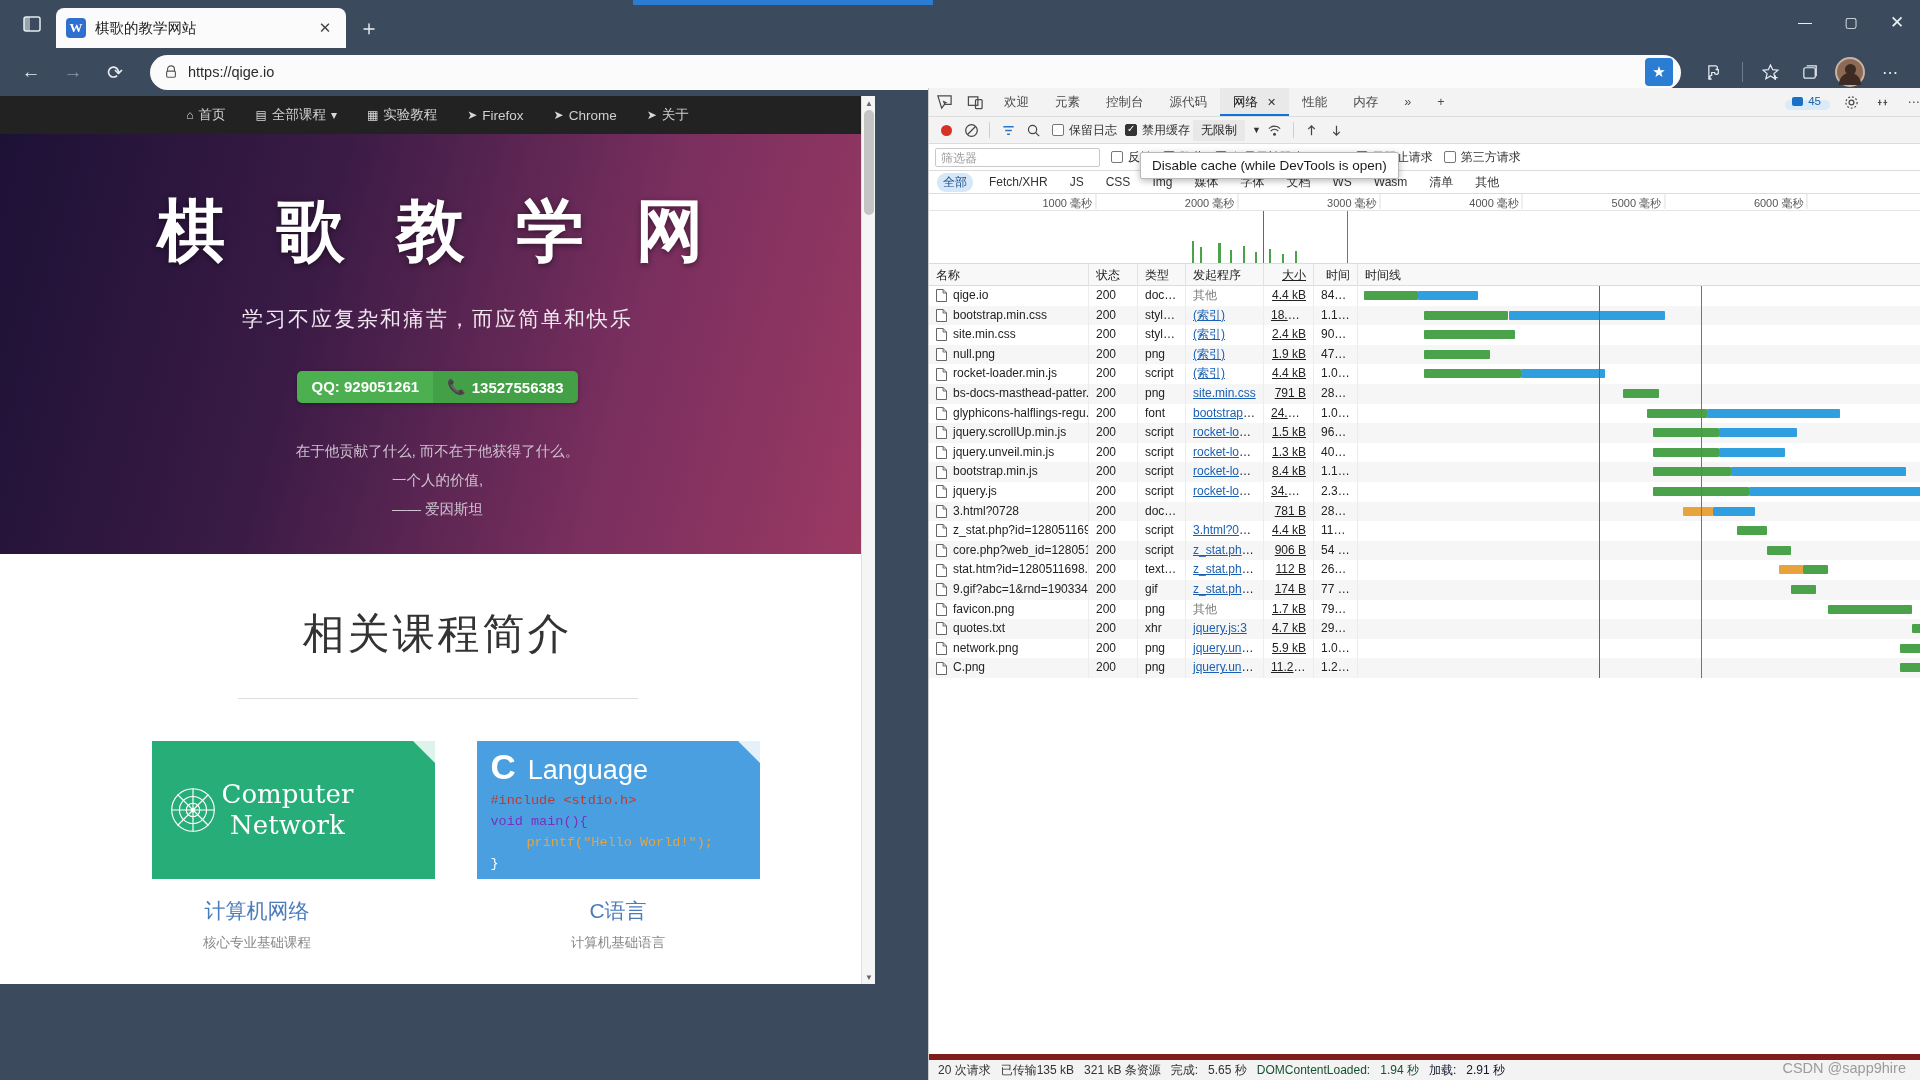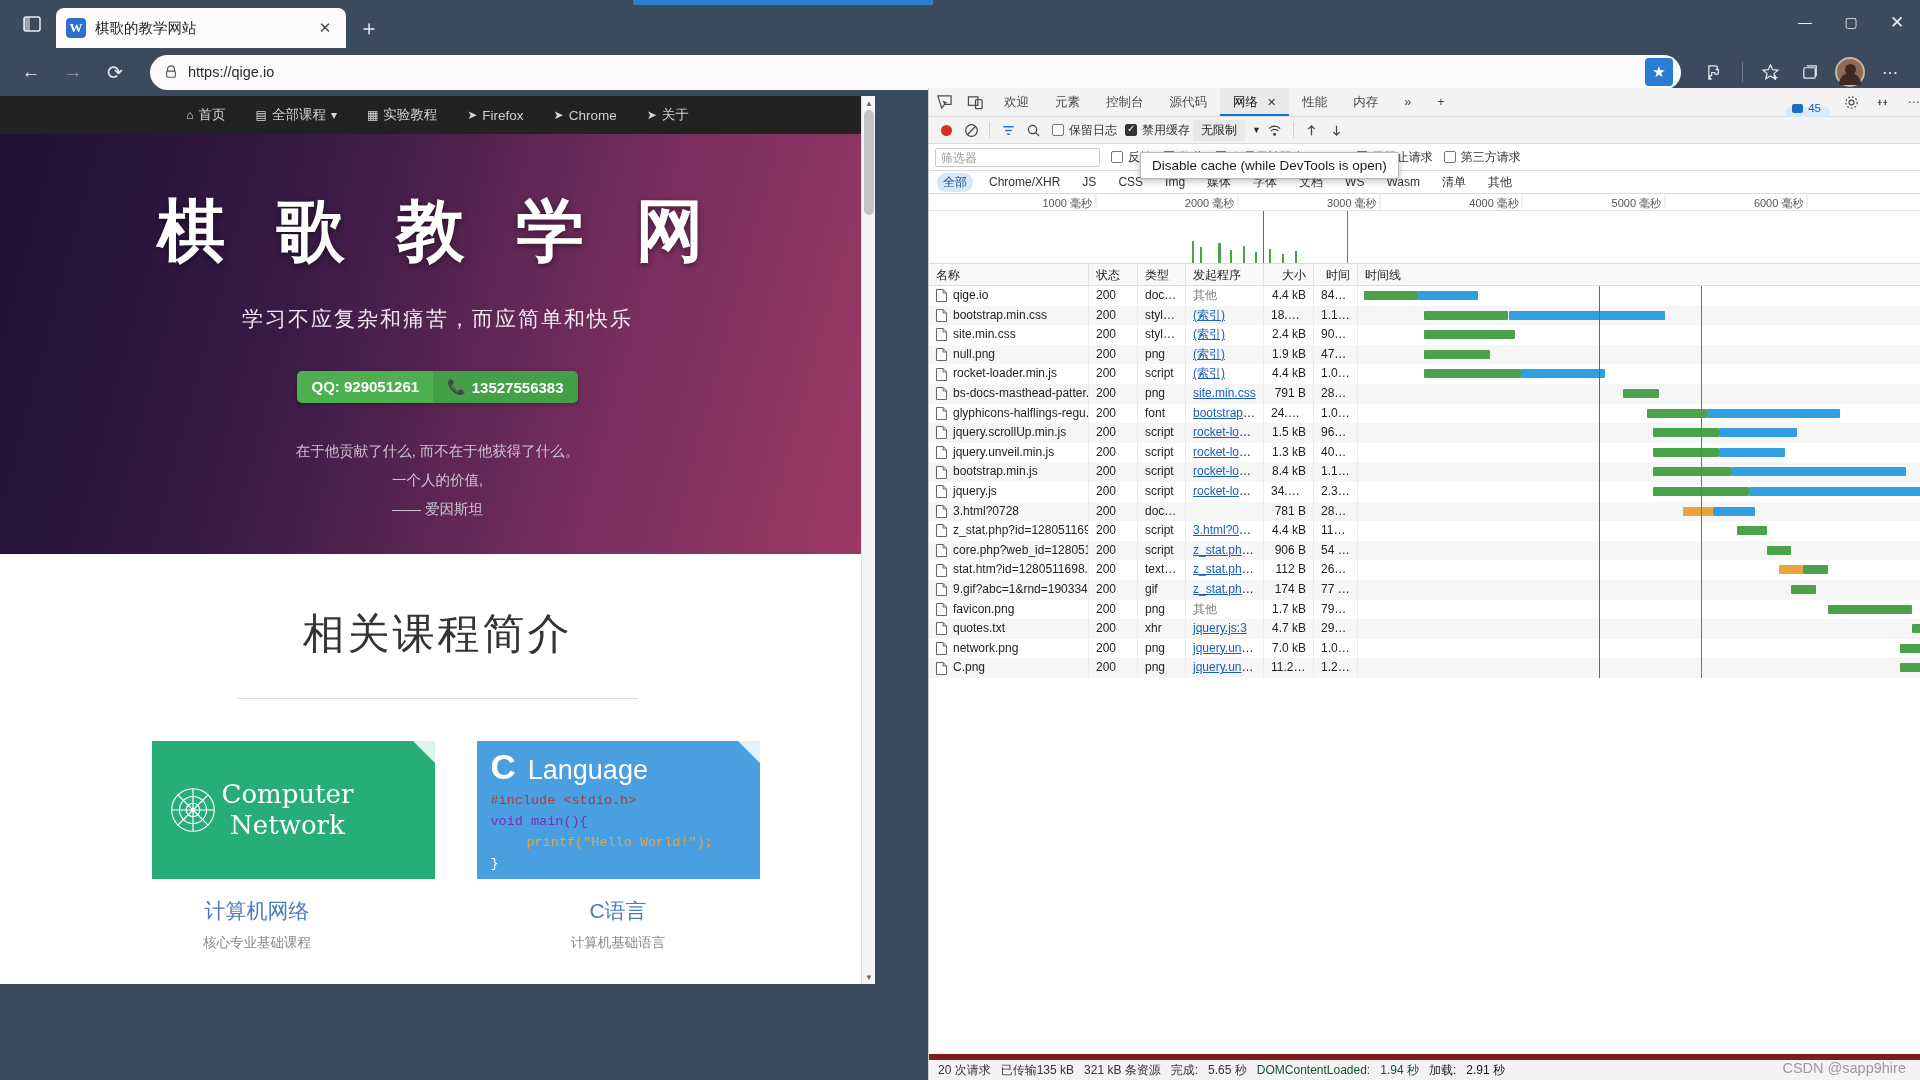--- a/index.html
+++ b/index.html
@@ -105,21 +105,21 @@
   .dt-tabs { height:29px; display:flex; align-items:stretch; background:#f3f3f3;
              border-bottom:1px solid #dcdcdc; }
   .dt-ico { width:31px; display:flex; align-items:center; justify-content:center; color:#4b4b4b; }
   .dt-tab { padding:0 13px; display:flex; align-items:center; color:#4b4b4b; font-size:12.5px;
             position:relative; white-space:nowrap; }
   .dt-tab.active { background:#e9e9e9; color:#111; }
   .dt-tab.active::after { content:""; position:absolute; left:0; right:0; bottom:0; height:2px; background:#0d74d6; }
   .dt-tab .x { margin-left:9px; font-size:11px; color:#333; }
   .dt-tabs .spacer { flex:1; }
   .badge-chip { display:flex; align-items:center; gap:5px; background:#d9eaf9; color:#1b5fa8;
-                border-radius:10px; padding:1px 9px 9px 7px; margin:19px 6px; font-size:11.5px; }
+                border-radius:10px; padding:1px 9px 9px 7px; margin:12px 6px; font-size:11.5px; }
   .badge-chip .dot { width:11px; height:9px; border-radius:2px; background:#1b6fc4; }
 
   .dt-toolbar { height:27px; display:flex; align-items:center; gap:3px; padding:0 6px;
                 border-bottom:1px solid #dcdcdc; background:#f3f3f3; }
   .rec-dot { width:11px; height:11px; border-radius:50%; border:2px solid #d93025; background:#d93025; }
   .ticon { width:22px; height:22px; display:flex; align-items:center; justify-content:center; color:#444; }
   .chk { display:flex; align-items:center; gap:5px; color:#333; font-size:12px; margin-left:5px; white-space:nowrap;}
   .box { width:12px; height:12px; border:1px solid #767676; background:#fff; border-radius:2px;
          display:inline-block; }
   .box.on { background:#333; border-color:#333; position:relative; }
@@ -150,21 +150,21 @@
               background:#f8f8f8; font-size:12px; color:#222; }
   .gridhead div { padding:0 7px; border-right:1px solid #e2e2e2; height:22px; line-height:22px; }
   .row { display:flex; height:19.6px; align-items:center; font-size:12px; color:#222; }
   .row:nth-child(even) { background:#f6f6f6; }
   .row div { padding:0 7px; border-right:1px solid #ececec; height:19.6px; line-height:19.6px;
              overflow:hidden; white-space:nowrap; text-overflow:ellipsis; }
   .c-name { width:160px; display:flex !important; align-items:center; gap:6px; }
   .c-status { width:49px; }
   .c-type { width:48px; }
   .c-init { width:78px; }
-  .c-size { width:50px; text-align:right; }
+  .c-size { width:50px; text-align:right;text-decoration:underline; }
   .c-time { width:44px; text-align:right; }
   .c-wf { flex:1; position:relative; border-right:none !important; padding:0 !important; }
   .lnk { color:#1a5fb4; text-decoration:underline; }
   .gray { color:#7a7a7a; }
   .fileicon { width:11px; height:13px; flex:none; }
 
   .wf-bar { position:absolute; top:5px; height:9px; border-radius:1px; }
   .wf-red { position:absolute; top:0; bottom:0; width:1px; background:#e0483b; }
   .wf-blue { position:absolute; top:0; bottom:0; width:1px; background:#2a74c8; }
 
@@ -489,21 +489,21 @@
         <span>已阻止请求</span>
       </label>
       <label class="chk">
         <span class="box"></span>
         <span>第三方请求</span>
       </label>
     </div>
 
     <div class="dt-types">
       <span class="type-pill sel">全部</span>
-      <span class="type-pill">Chrome/XHR</span>
+      <span class="type-pill">Fetch/XHR</span>
       <span class="type-pill">JS</span>
       <span class="type-pill">CSS</span>
       <span class="type-pill">Img</span>
       <span class="type-pill">媒体</span>
       <span class="type-pill">字体</span>
       <span class="type-pill">文档</span>
       <span class="type-pill">WS</span>
       <span class="type-pill">Wasm</span>
       <span class="type-pill">清单</span>
       <span class="type-pill">其他</span>
@@ -900,21 +900,21 @@
             <div class="c-name">
               <svg class="fileicon" viewBox="0 0 11 13">
                 <path d="M.5.5h6.6L10.5 4v8.5H.5z" fill="#fff" stroke="#666"></path>
                 <path d="M7.1.5V4h3.4" fill="none" stroke="#666"></path>
               </svg>
               <span>network.png</span>
             </div>
             <div class="c-status">200</div>
             <div class="c-type">png</div>
             <div class="c-init"><span class="lnk">jquery.unveil...</span></div>
-            <div class="c-size">7.0 kB</div>
+            <div class="c-size">5.9 kB</div>
             <div class="c-time">1.01 秒</div>
             <div class="c-wf">
               <span class="wf-bar" style="left:90%;width:4%;background:#4aa24a"></span>
               <span class="wf-bar" style="left:94%;width:17%;background:#2f9fe0"></span>
               <span class="wf-blue" style="left:40%"></span>
               <span class="wf-red" style="left:57%"></span>
             </div>
           </div>
           <div class="row">
             <div class="c-name">

